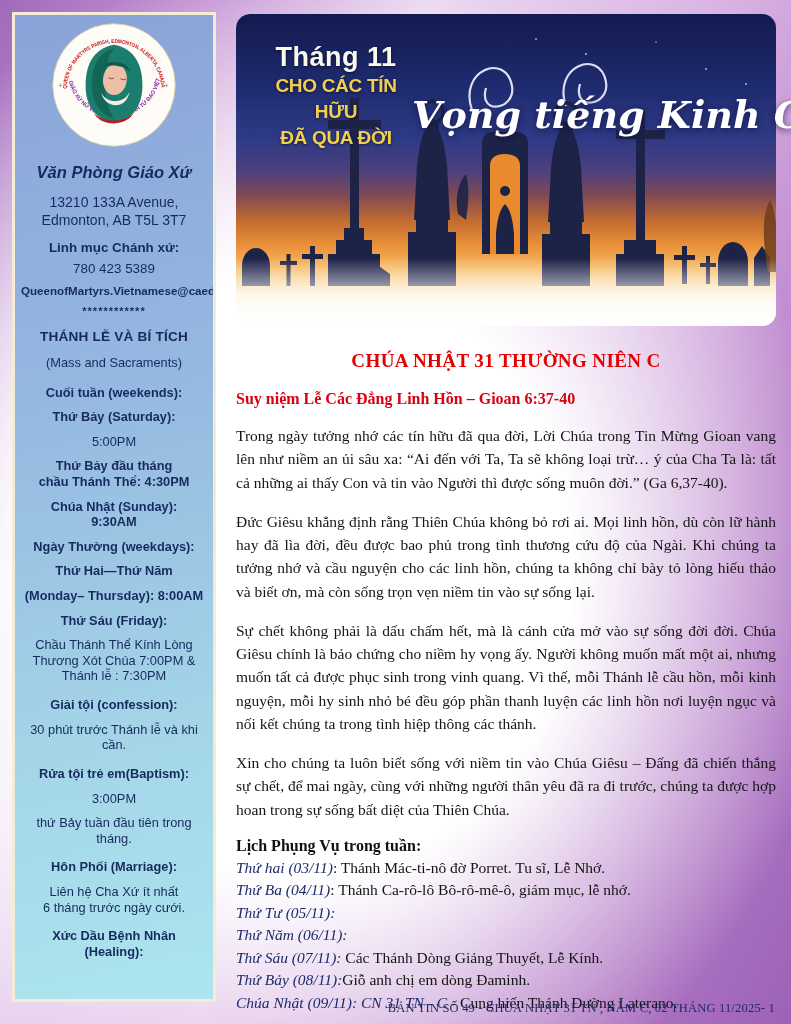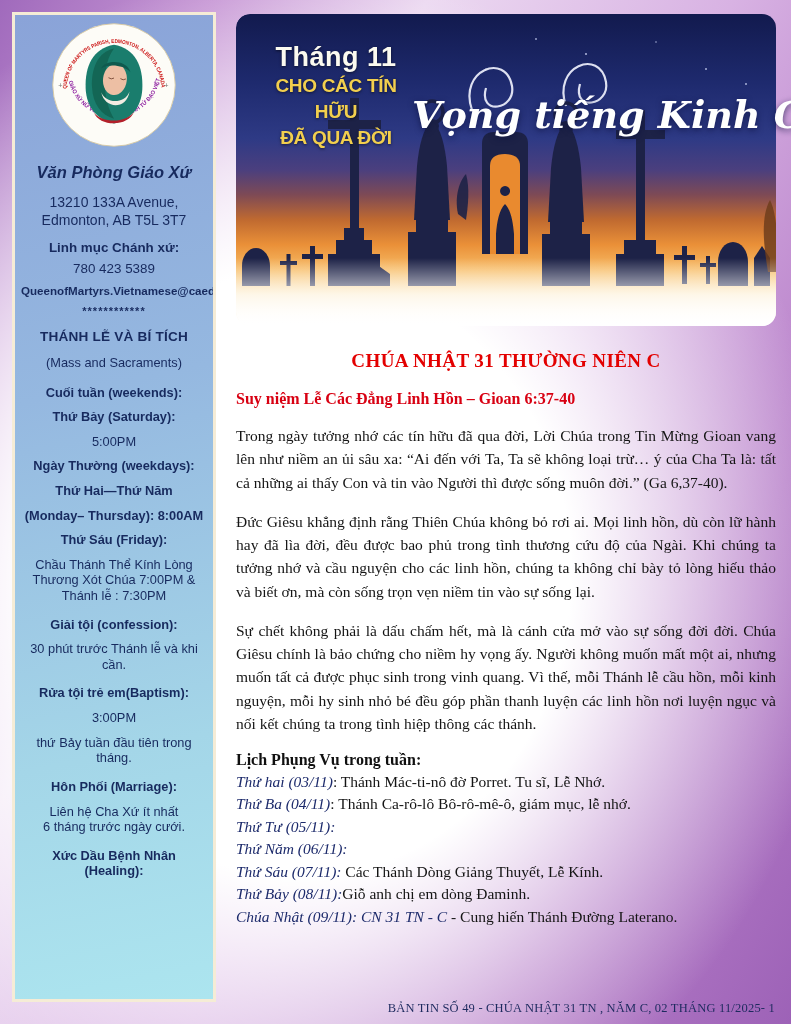--- a/index.html
+++ b/index.html
@@ -94,20 +94,24 @@
     <div class="pastor-label">Linh mục Chánh xứ:</div>
     <div class="phone">780 423 5389</div>
     <a class="email" href="#">QueenofMartyrs.Vietnamese@caedm.ca</a>
     <div class="stars">************</div>
 
     <div class="s-line s-bold s-hd" style="margin-top:12px">THÁNH LỄ VÀ BÍ TÍCH</div>
     <div class="s-line">(Mass and Sacraments)</div>
     <div class="s-line s-bold" style="margin-top:14px">Cuối tuần (weekends):</div>
     <div class="s-line s-bold">Thứ Bảy (Saturday):</div>
     <div class="s-line">5:00PM</div>
+    <div class="s-line s-bold">Thứ Bảy đầu tháng
+chầu Thánh Thể: 4:30PM</div>
+    <div class="s-line s-bold">Chúa Nhật (Sunday):
+9:30AM</div>
     <div class="s-line s-bold">Ngày Thường (weekdays):</div>
     <div class="s-line s-bold">Thứ Hai—Thứ Năm</div>
     <div class="s-line s-bold">(Monday– Thursday):  8:00AM</div>
     <div class="s-line s-bold">Thứ Sáu (Friday):</div>
     <div class="s-line">Chầu Thánh Thể Kính Lòng
 Thương Xót Chúa 7:00PM &amp;
 Thánh lễ : 7:30PM</div>
     <div class="s-line s-bold" style="margin-top:13px">Giải tội (confession):</div>
     <div class="s-line">30 phút trước Thánh lễ và khi cần.</div>
     <div class="s-line s-bold" style="margin-top:13px">Rửa tội trẻ em(Baptism):</div>
@@ -203,20 +207,21 @@
       </div>
       <div class="banner-script">Vọng tiếng Kinh Cầu</div>
     </div>
 
     <h1 class="title">CHÚA NHẬT 31 THƯỜNG NIÊN C</h1>
     <h2 class="subtitle">Suy niệm Lễ Các Đẳng Linh Hồn – Gioan 6:37-40</h2>
 
     <p class="para">Trong ngày tưởng nhớ các tín hữu đã qua đời, Lời Chúa trong Tin Mừng Gioan vang lên như niềm an ủi sâu xa: “Ai đến với Ta, Ta sẽ không loại trừ… ý của Cha Ta là: tất cả những ai thấy Con và tin vào Người thì được sống muôn đời.” (Ga 6,37-40).</p>
     <p class="para">Đức Giêsu khẳng định rằng Thiên Chúa không bỏ rơi ai. Mọi linh hồn, dù còn lữ hành hay đã lìa đời, đều được bao phủ trong tình thương cứu độ của Ngài. Khi chúng ta tưởng nhớ và cầu nguyện cho các linh hồn, chúng ta không chỉ bày tỏ lòng hiếu thảo và biết ơn, mà còn sống trọn vẹn niềm tin vào sự sống lại.</p>
     <p class="para">Sự chết không phải là dấu chấm hết, mà là cánh cửa mở vào sự sống đời đời. Chúa Giêsu chính là bảo chứng cho niềm hy vọng ấy. Người không muốn mất một ai, nhưng muốn tất cả được phục sinh trong vinh quang. Vì thế, mỗi Thánh lễ cầu hồn, mỗi kinh nguyện, mỗi hy sinh nhỏ bé đều góp phần thanh luyện các linh hồn nơi luyện ngục và nối kết chúng ta trong tình hiệp thông các thánh.</p>
+    <p class="para">Xin cho chúng ta luôn biết sống với niềm tin vào Chúa Giêsu – Đấng đã chiến thắng sự chết, để mai ngày, cùng với những người thân yêu đã ra đi trước, chúng ta được hợp hoan trong sự sống bất diệt của Thiên Chúa.</p>
 
     <div class="sched">
       <div class="sched-title">Lịch Phụng Vụ trong tuần:</div>
       <div class="sched-row">
         <span class="sd-day">Thứ hai (03/11)</span><span class="sd-desc">: Thánh Mác-ti-nô đờ Porret. Tu sĩ, Lễ Nhớ.</span>
       </div>
       <div class="sched-row">
         <span class="sd-day">Thứ Ba (04/11)</span><span class="sd-desc">: Thánh Ca-rô-lô Bô-rô-mê-ô, giám mục, lễ nhớ.</span>
       </div>
       <div class="sched-row">

